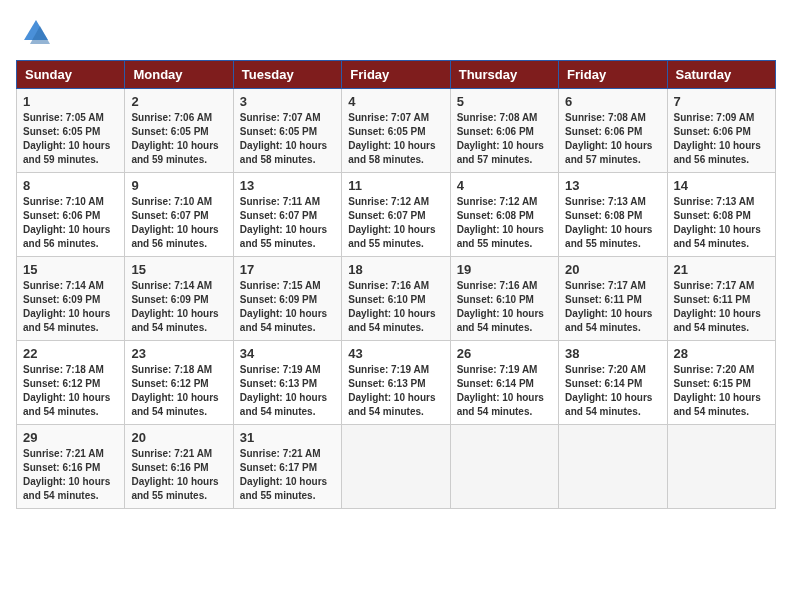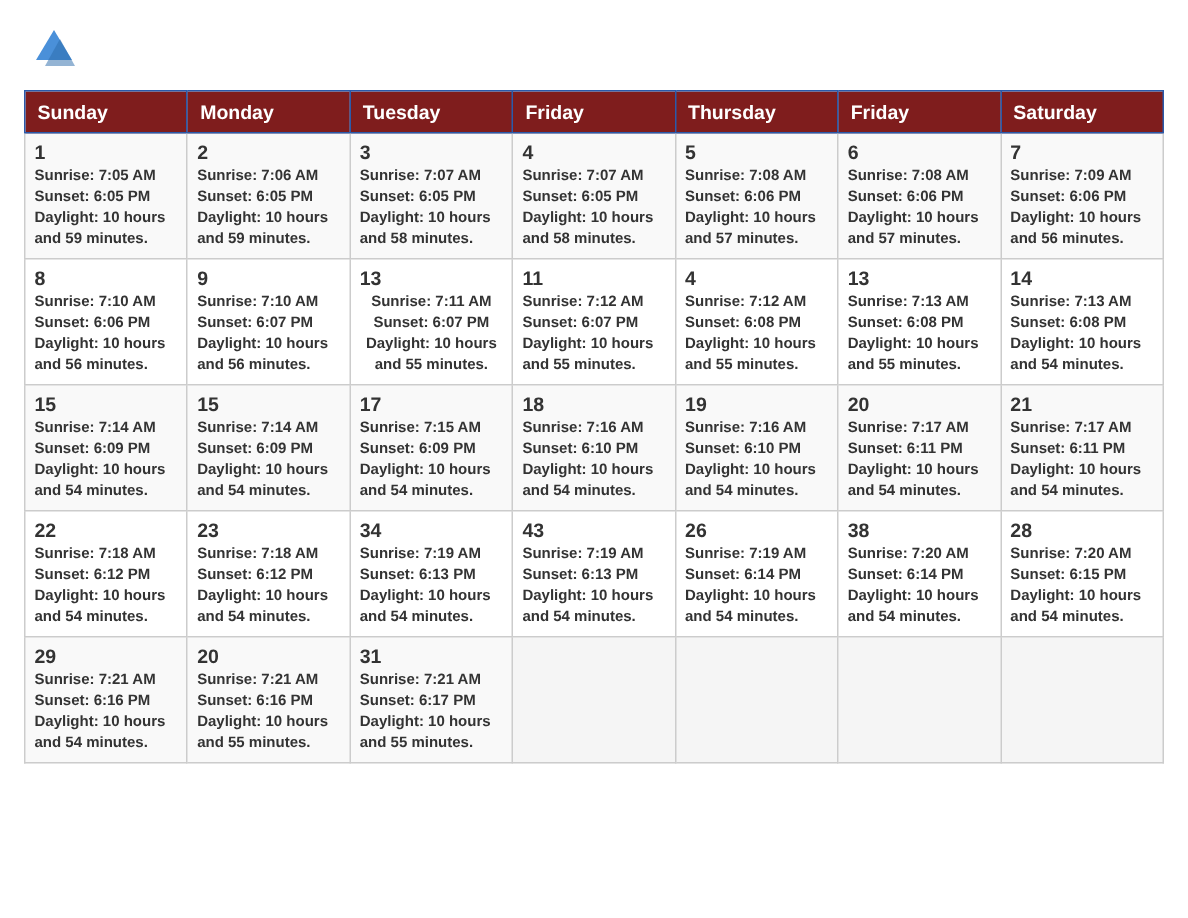--- a/index.html
+++ b/index.html
@@ -185,21 +185,21 @@
         </td>
         <td>
           <span class="day-number">9</span>
           <div class="day-info" style="white-space: pre-line;">Sunrise: 7:10 AM
 Sunset: 6:07 PM
 Daylight: 10 hours
 and 56 minutes.</div>
         </td>
         <td>
           <span class="day-number">13</span>
-          <div class="day-info" style="white-space: pre-line; text-align: center;">Sunrise: 7:11 AM
+          <div class="day-info" style="white-space: pre-line;">Sunrise: 7:11 AM
 Sunset: 6:07 PM
 Daylight: 10 hours
 and 55 minutes.</div>
         </td>
         <td>
           <span class="day-number">11</span>
           <div class="day-info" style="white-space: pre-line;">Sunrise: 7:12 AM
 Sunset: 6:07 PM
 Daylight: 10 hours
 and 55 minutes.</div>

